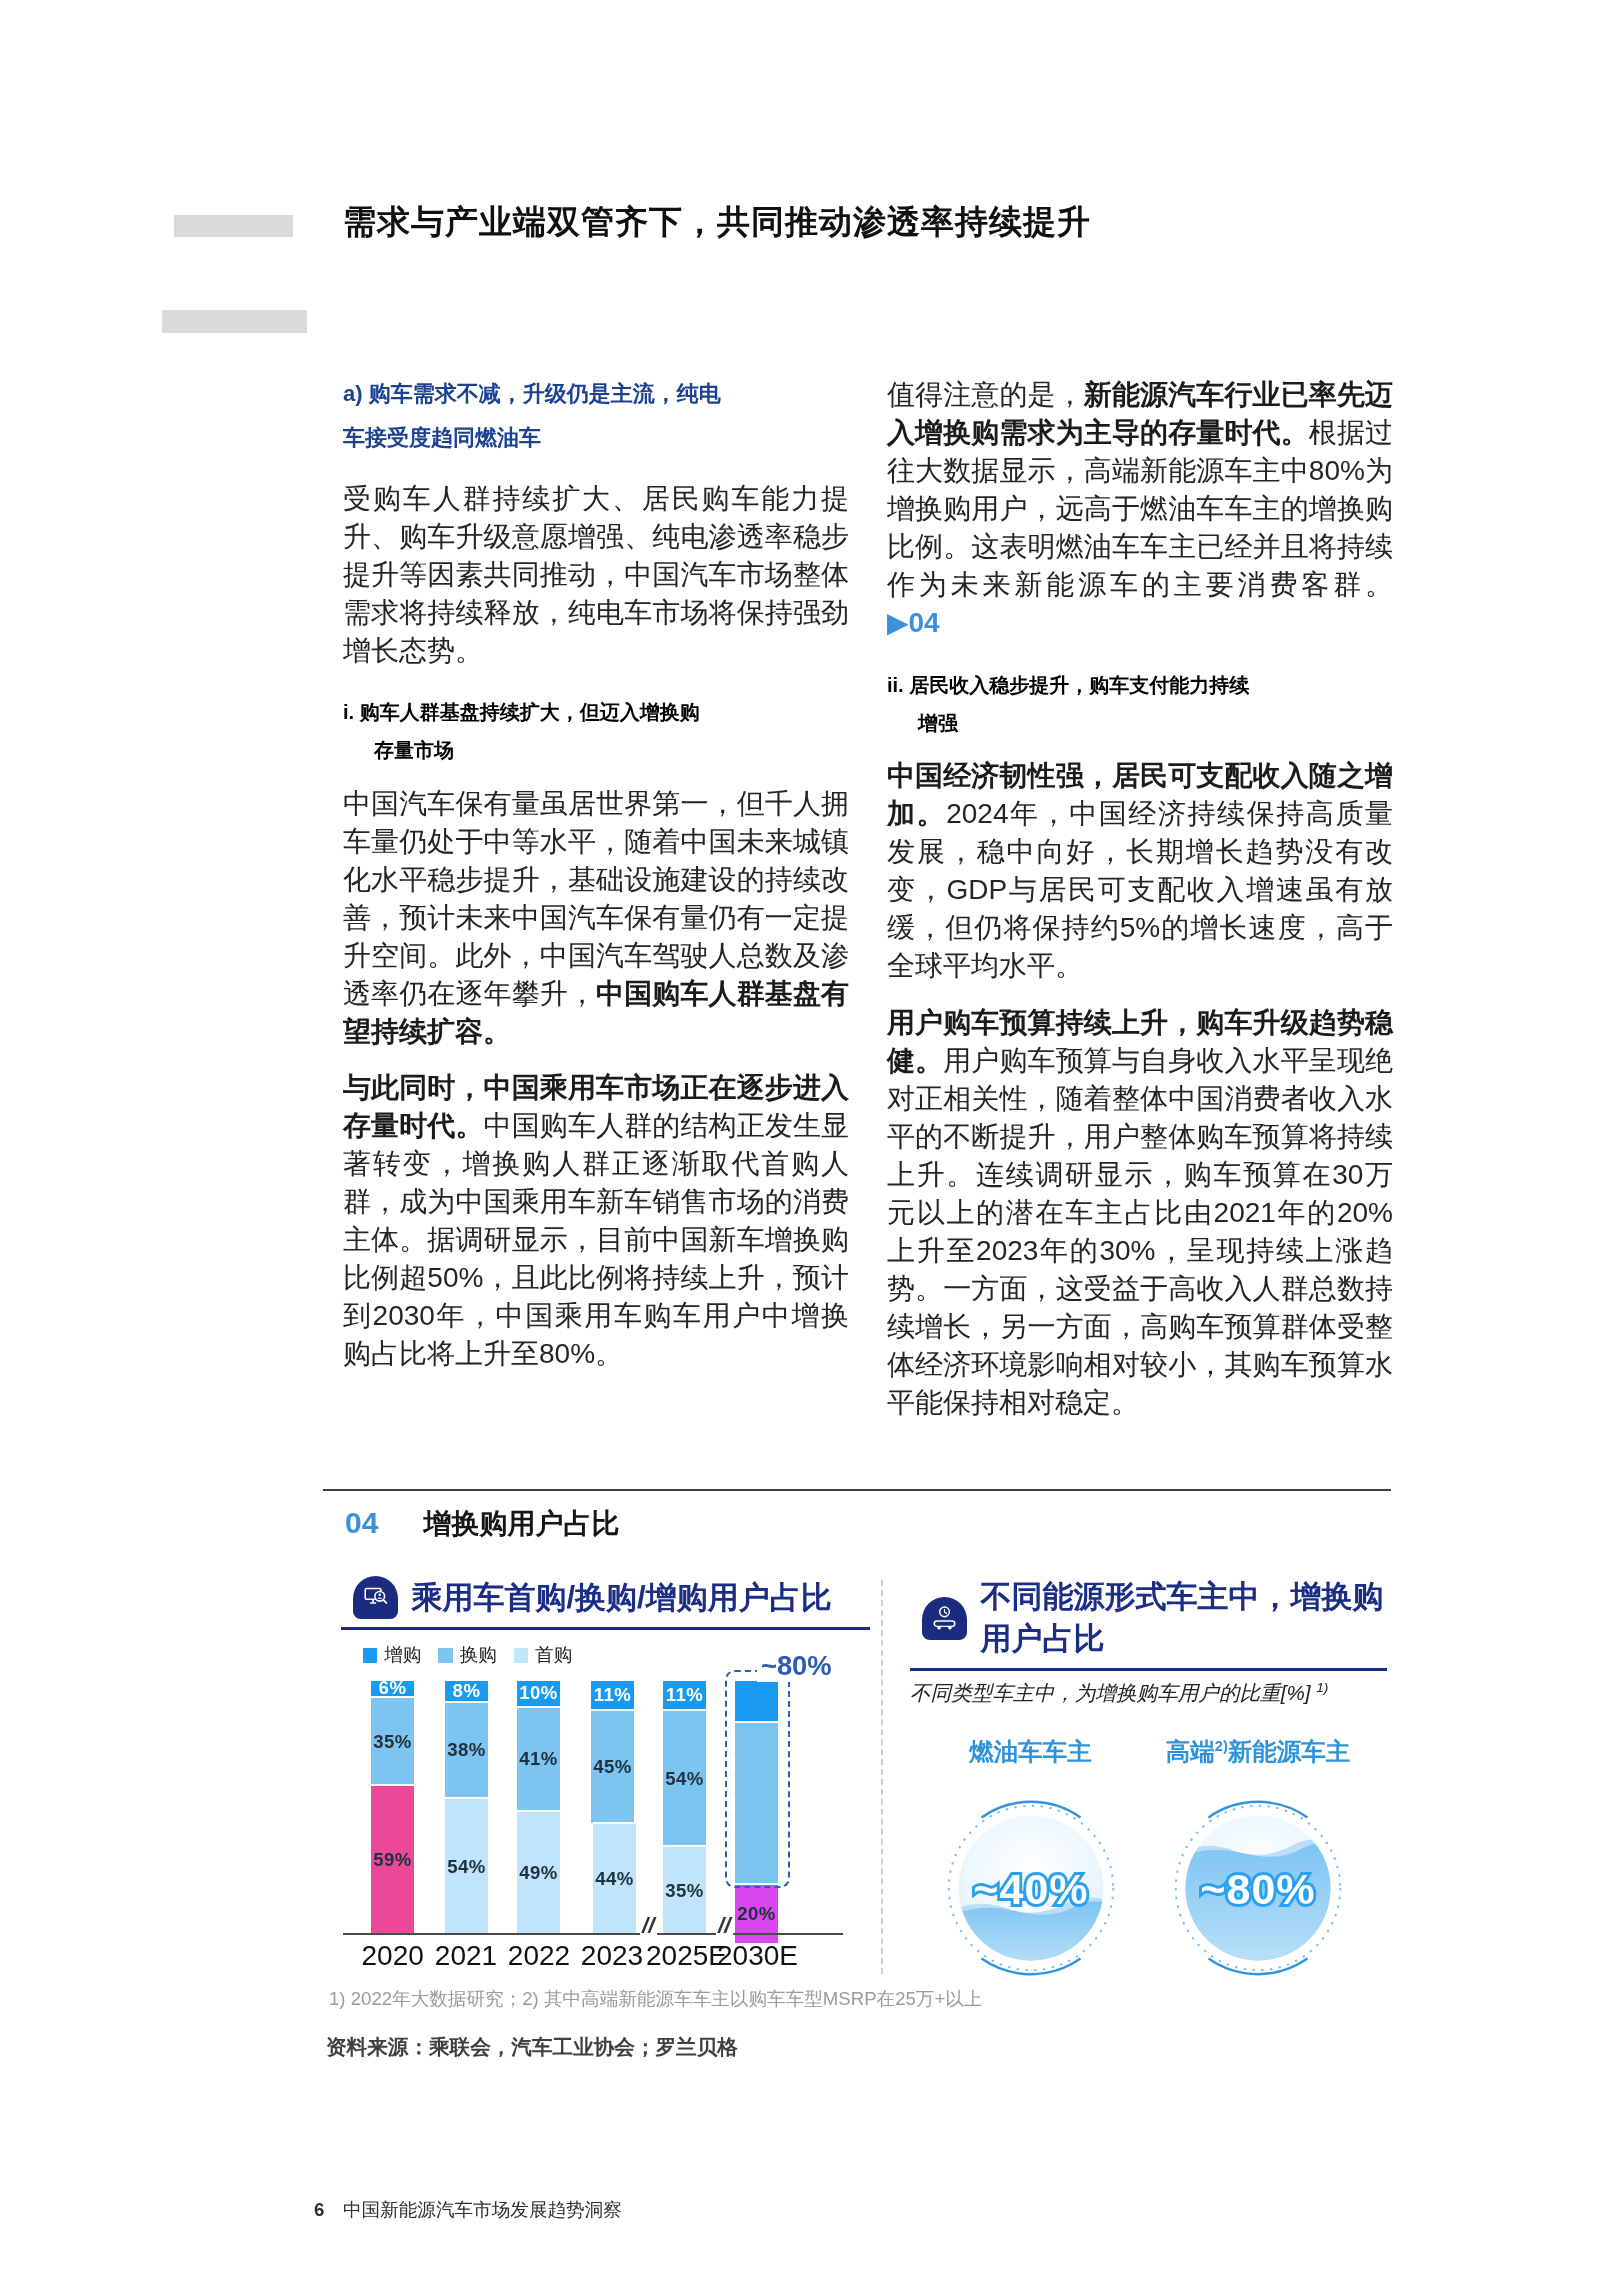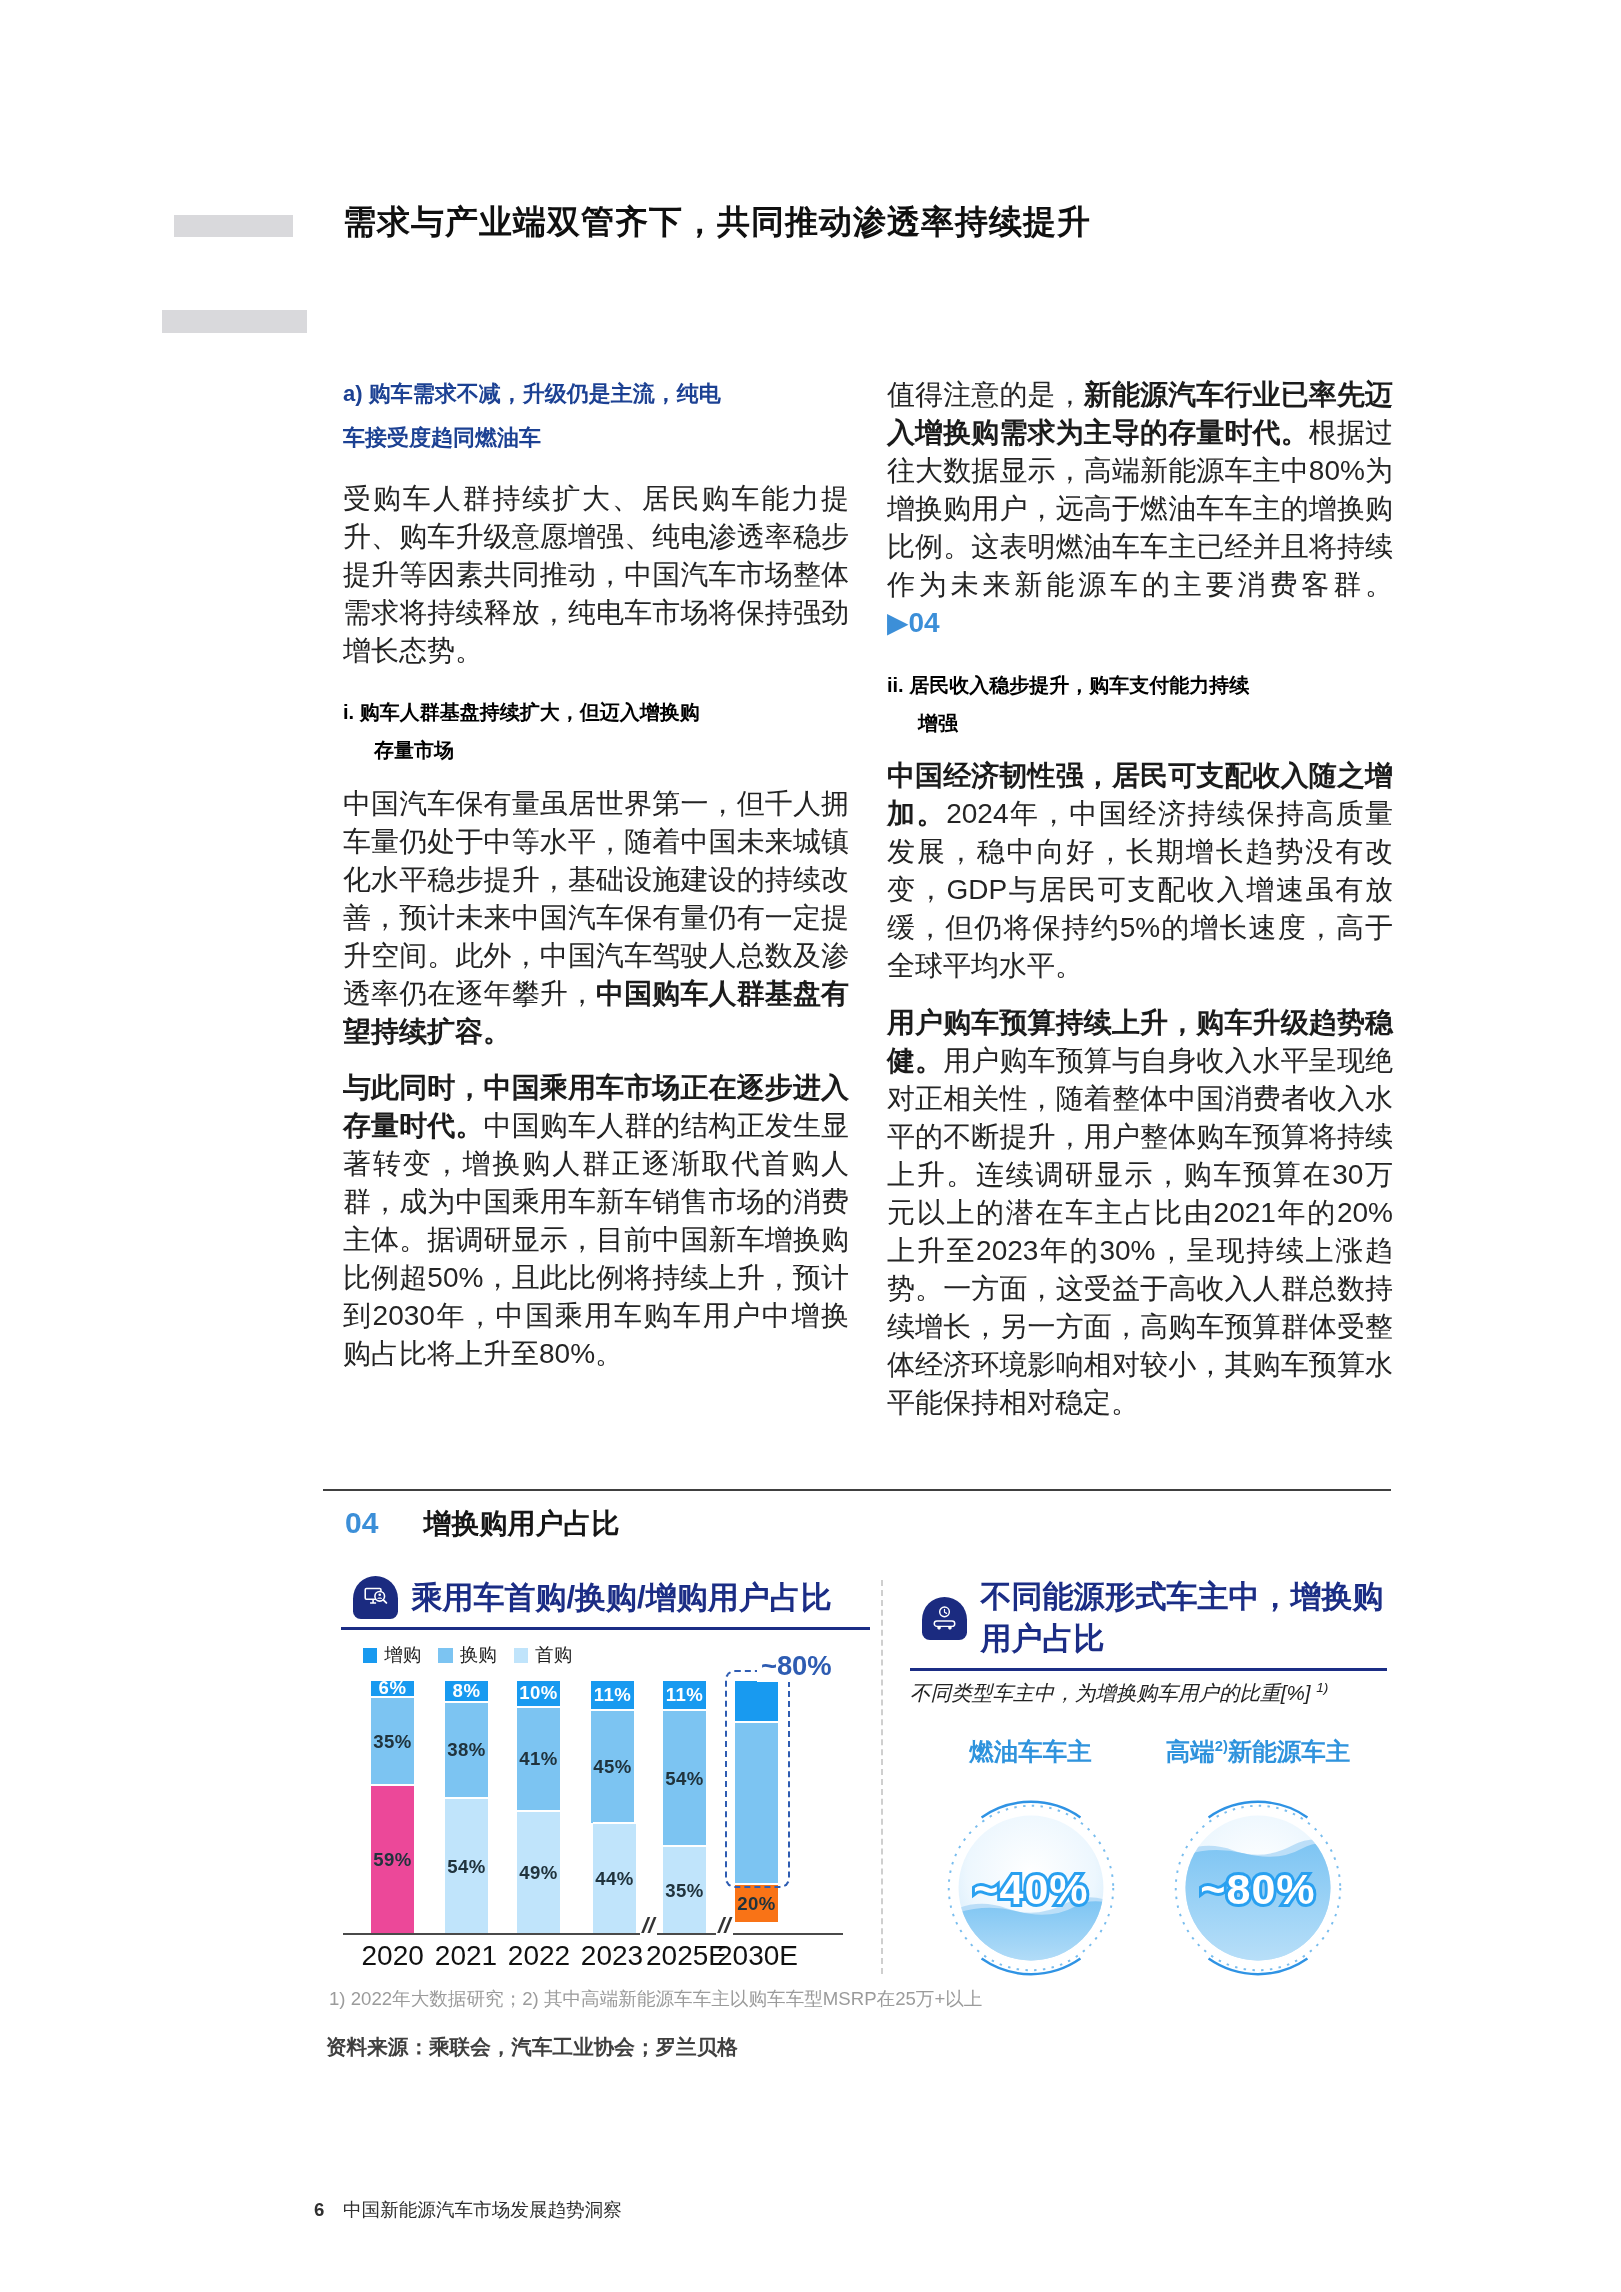--- a/index.html
+++ b/index.html
@@ -166,21 +166,21 @@
       </div>
       <div class="seg" style="left: 322px; top: 43px; width: 43px; height: 137px; background: rgb(124, 196, 242); border-top: 2px solid rgb(255, 255, 255);">
         <span class="seglab" style="color: rgb(32, 51, 61);">54%</span>
       </div>
       <div class="seg" style="left: 322px; top: 179px; width: 43px; height: 89px; background: rgb(192, 228, 251); border-top: 2px solid rgb(255, 255, 255);">
         <span class="seglab" style="color: rgb(32, 51, 61);">35%</span>
       </div>
       <div class="cat" style="left: 305px; top: 274px;">2025E</div>
       <div class="seg" style="left: 394px; top: 14.7px; width: 43px; height: 40px; background: rgb(24, 154, 240);"></div>
       <div class="seg" style="left: 394px; top: 55px; width: 43px; height: 162px; background: rgb(124, 196, 242); border-top: 2px solid rgb(255, 255, 255);"></div>
-      <div class="seg" style="left: 394px; top: 217px; width: 43px; height: 39px; background: #f97316; border-top: 2px solid rgb(255, 255, 255);">
+      <div class="seg" style="left: 394px; top: 217px; width: 43px; height: 60px; background: #d946ef; border-top: 2px solid rgb(255, 255, 255);">
         <span class="seglab" style="color: rgb(32, 51, 61);">20%</span>
       </div>
       <div class="cat" style="left: 376px; top: 274px;">2030E</div>
       <div class="x-axis"></div>
       <span class="axis-break" style="left: 299px;">//</span>
       <span class="axis-break" style="left: 375px;">//</span>
       <div class="dash-box" style="left: 384px; top: 3.9px; width: 65px; height: 218px;"></div>
       <div class="dash-label" style="left: 416px; top: -15.7px;">~80%</div>
     </div>
 

